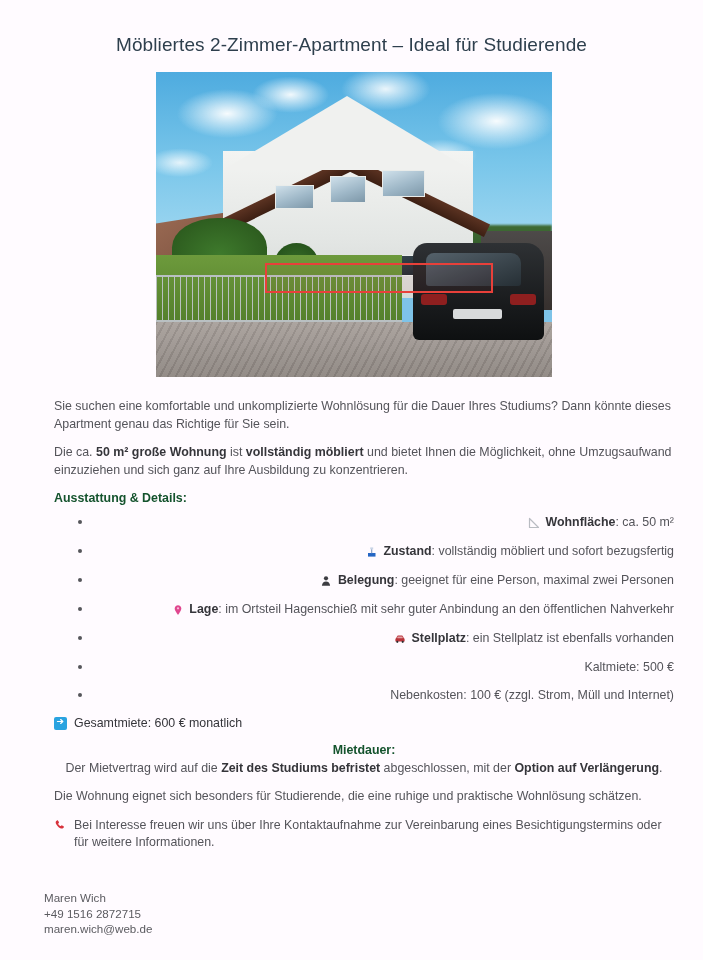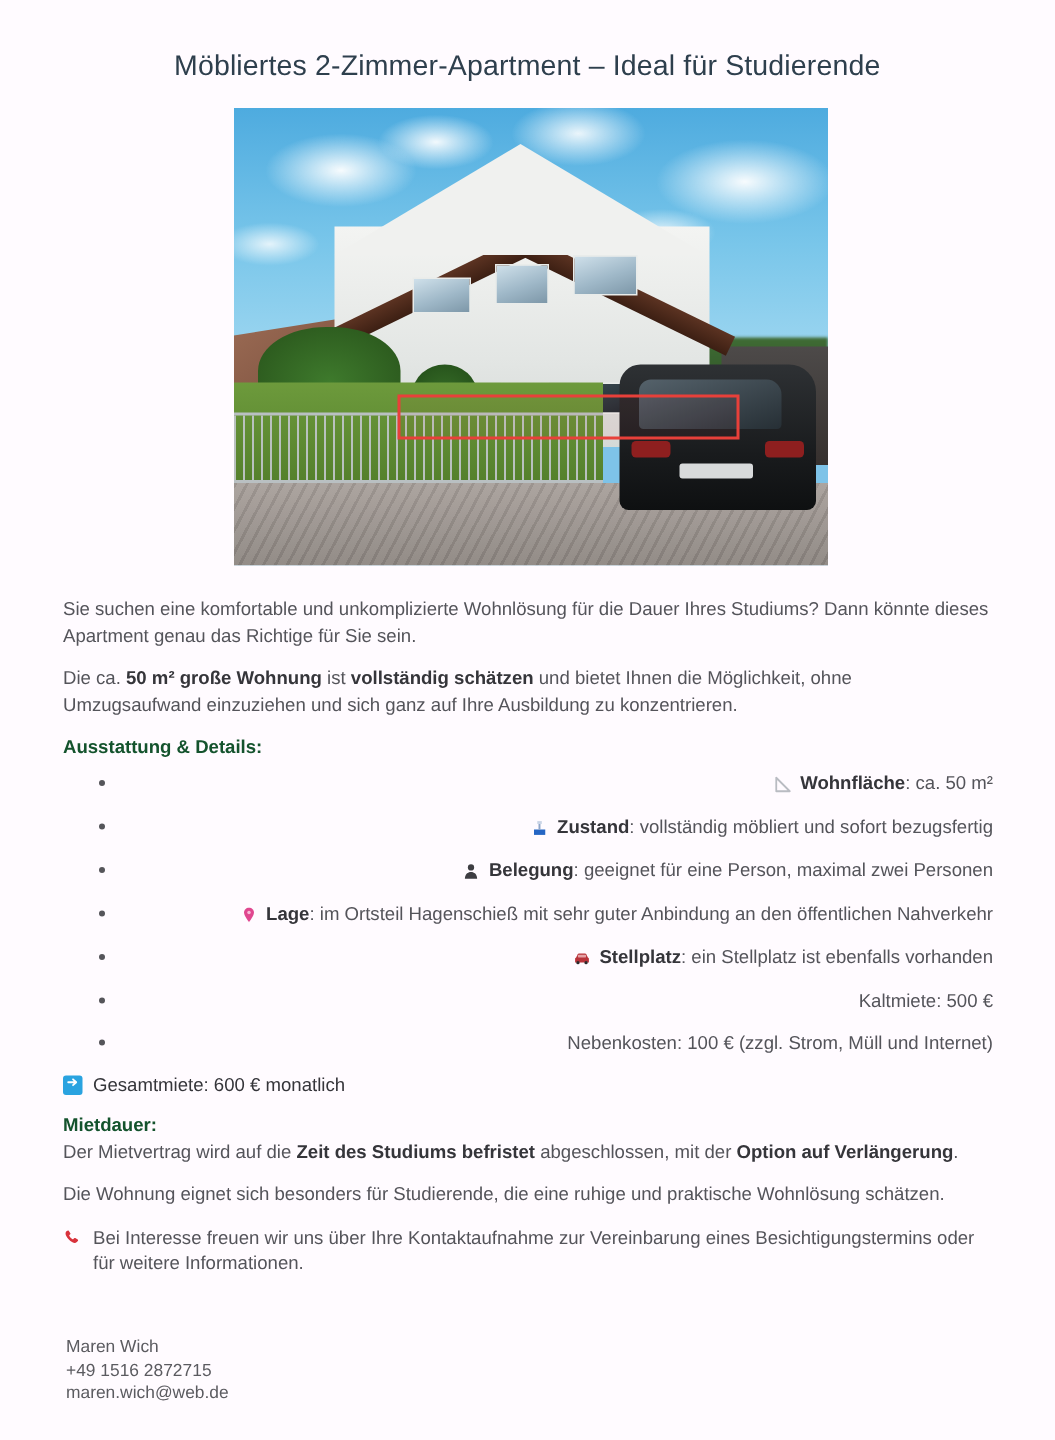--- a/index.html
+++ b/index.html
@@ -204,21 +204,21 @@
     width: 228px;
     height: 30px;
     border: 2px solid #e8403a;
     box-sizing: border-box;
     background: rgba(232, 64, 58, 0.05);
   }
 
   
   .content {
     position: absolute;
-    left: 42px;
+    left: 54px;
     top: 398px;
     width: 620px;
     font-size: 12.4px;
     line-height: 17.5px;
     color: #54545a;
   }
   p.para {
     margin: 0 0 11px 0;
   }
 
@@ -289,21 +289,21 @@
   }
   .phone-ico {
     position: absolute;
     left: 0;
     top: 0;
     color: #d8323c;
     font-size: 12px;
   }
 
   .mietdauer-block p { margin: 0; }
-  .mietdauer-block { margin-bottom: 11px; }
+  .mietdauer-block { margin-bottom: 11px; text-align: center; }
 
   
   .contact {
     position: absolute;
     left: 44px;
     top: 890px;
     font-size: 11.6px;
     line-height: 15.5px;
     color: #5b5b60;
   }
@@ -352,21 +352,21 @@
       </div>
 
       <div class="annotation-rect"></div>
     </div>
   </div>
 
   <div class="content">
 
     <p class="para">Sie suchen eine komfortable und unkomplizierte Wohnlösung für die Dauer Ihres Studiums? Dann könnte dieses Apartment genau das Richtige für Sie sein.</p>
 
-    <p class="para"><span>Die ca. </span><b>50 m² große Wohnung</b><span> ist </span><b>vollständig schätzen</b><span> und bietet Ihnen die Möglichkeit, ohne Umzugsaufwand einzuziehen und sich ganz auf Ihre Ausbildung zu konzentrieren.</span></p>
+    <p class="para"><span>Die ca. </span><b>50 m² große Wohnung</b><span> ist </span><b>vollständig möbliert</b><span> und bietet Ihnen die Möglichkeit, ohne Umzugsaufwand einzuziehen und sich ganz auf Ihre Ausbildung zu konzentrieren.</span></p>
 
     <p class="section-head">Ausstattung &amp; Details:</p>
 
     <ul class="bullets">
       <li>
         <span class="dot"></span>
         <span class="li-icon">
           <svg class="ico" width="12" height="12" viewBox="0 0 12 12" aria-hidden="true">
             <path d="M1.5 10.5 L10.5 10.5 L1.5 1.5 Z" fill="none" stroke="#b9bcc2" stroke-width="1.2" stroke-linejoin="round"></path>
           </svg>

